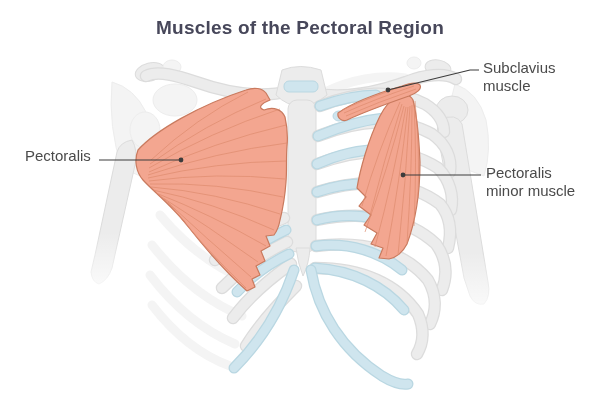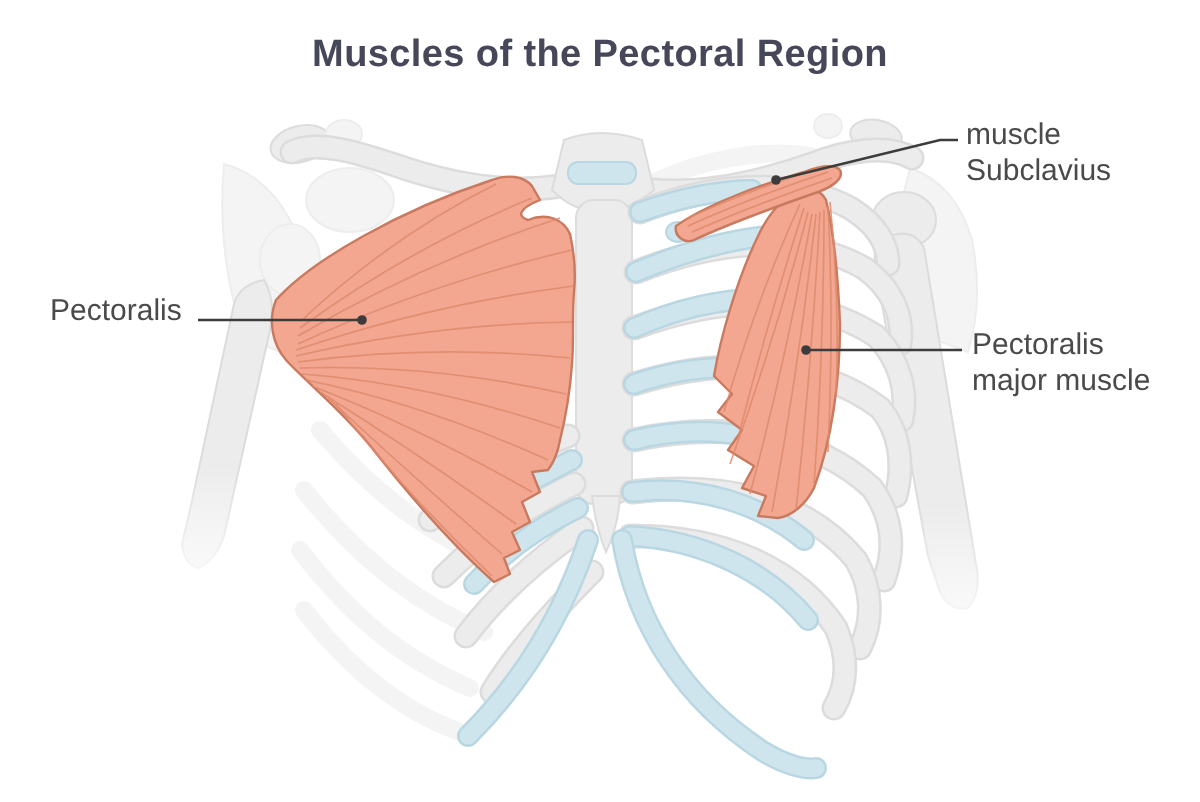--- a/index.html
+++ b/index.html
@@ -198,22 +198,22 @@
     </g>
   </svg>
 
   <div class="title">Muscles of the Pectoral Region</div>
 
   <div class="label" style="left:25px;top:147px;">
     <span>Pectoralis</span>
   </div>
 
   <div class="label" style="left:483px;top:59px;">
+    <span>Subclavius</span>
     <span>muscle</span>
-    <span>Subclavius</span>
   </div>
 
   <div class="label" style="left:486px;top:164px;">
     <span>Pectoralis</span>
-    <span>major muscle</span>
+    <span>minor muscle</span>
   </div>
 
 </div>
 
 </body></html>

